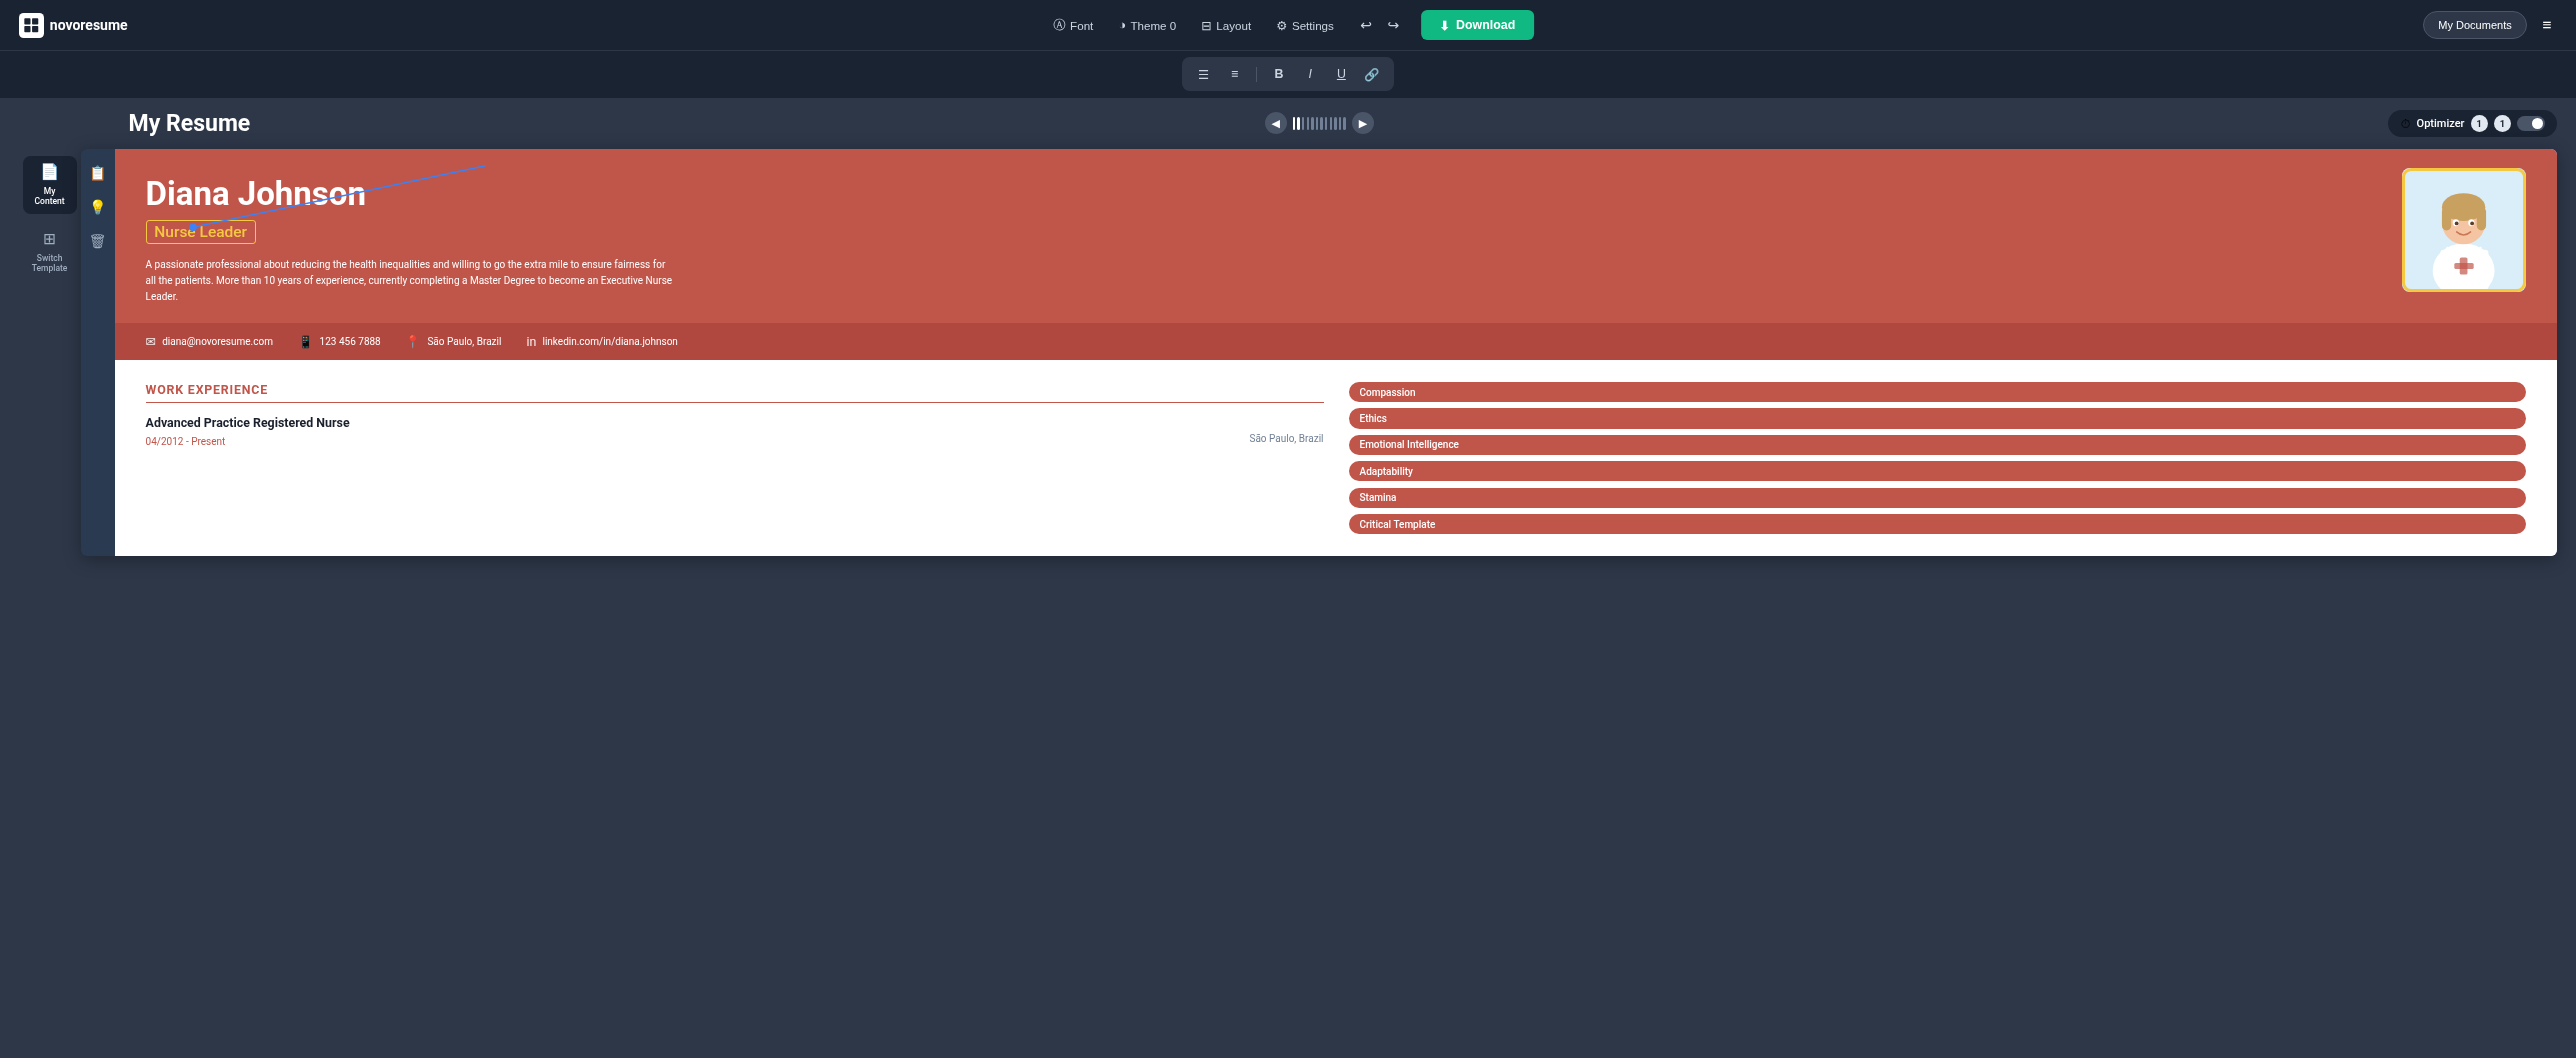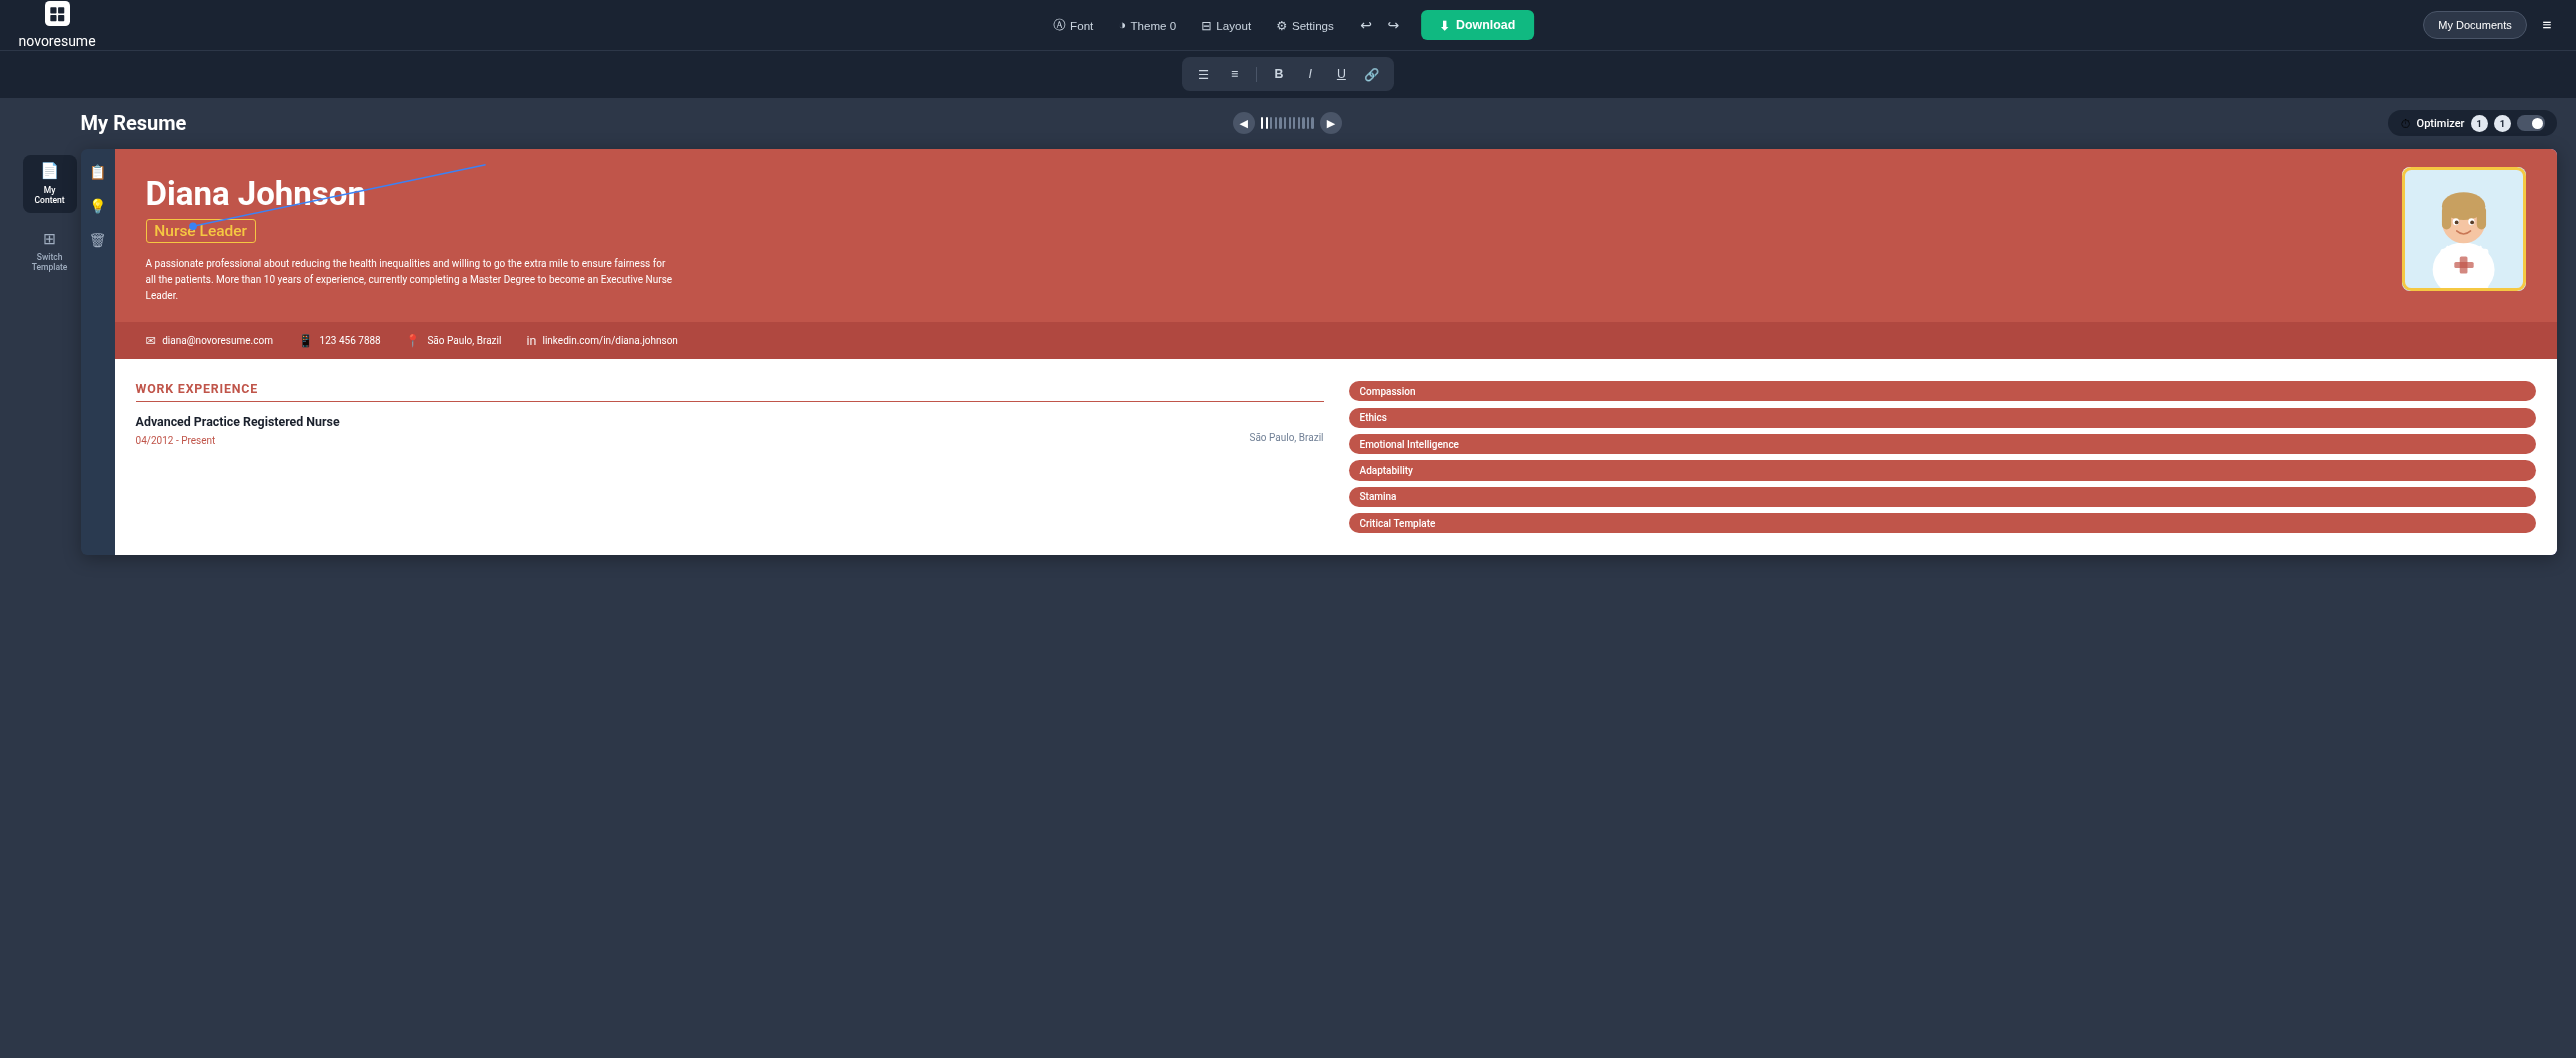--- a/index.html
+++ b/index.html
@@ -18,23 +18,22 @@
       align-items: center;
       padding: 0 18.6px;
       position: relative;
       z-index: 100;
     }
     .logo-area {
       display: flex;
       align-items: center;
       gap: 6.2px;
       color: white;
-      font-weight: 400;
+      font-weight: 700;
       font-size: 14px;
-      flex-direction: column;
     }
     .logo-icon {
       width: 25px;
       height: 25px;
       background: white;
       border-radius: 4.6px;
       display: flex;
       align-items: center;
       justify-content: center;
     }
@@ -160,22 +159,23 @@
     
     .doc-header-bar {
       display: flex;
       align-items: center;
       justify-content: space-between;
       margin-bottom: 12.4px;
       padding-left: 62px;
     }
     .doc-title {
       color: white;
-      font-size: 20px;
+      font-size: 23px;
       font-weight: 700;
+      margin-left: 48px;
     }
     .zoom-controls {
       display: flex;
       align-items: center;
       gap: 6.2px;
     }
     .zoom-btn {
       background: #4a5568;
       border: none;
       color: white;
@@ -384,21 +384,21 @@
       align-items: center;
       gap: 6.2px;
       color: white;
       font-size: 10px;
     }
     .contact-icon { font-size: 12.4px; opacity: 0.9; }
 
     
     .resume-body {
       background: white;
-      padding: 22px 21px;
+      padding: 22px 31px;
       display: grid;
       grid-template-columns: 1fr 1fr;
       gap: 25px;
     }
     .resume-section-title {
       color: #c0554a;
       font-size: 12.4px;
       font-weight: 700;
       text-transform: uppercase;
       letter-spacing: 0.8px;

